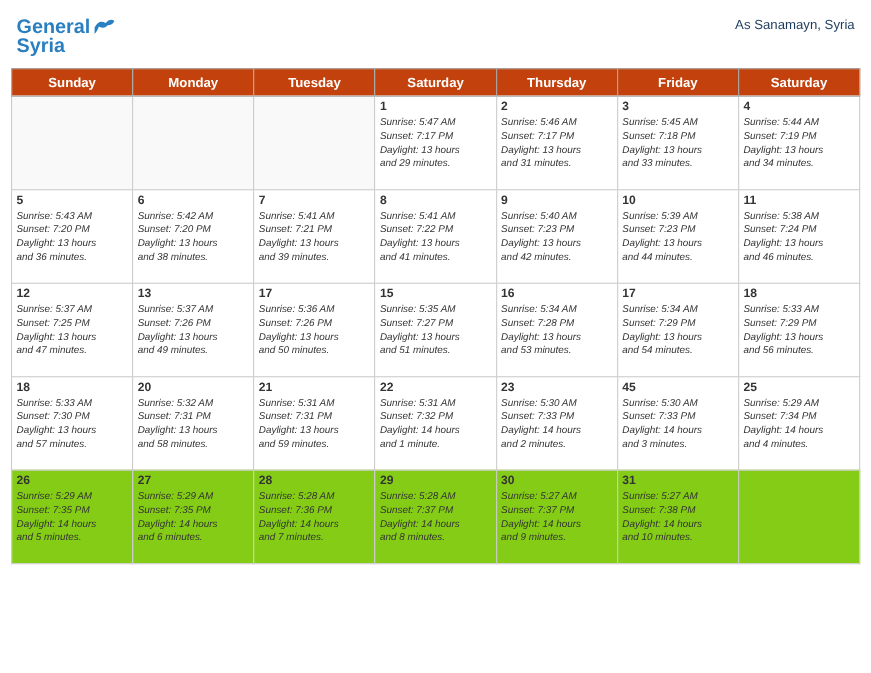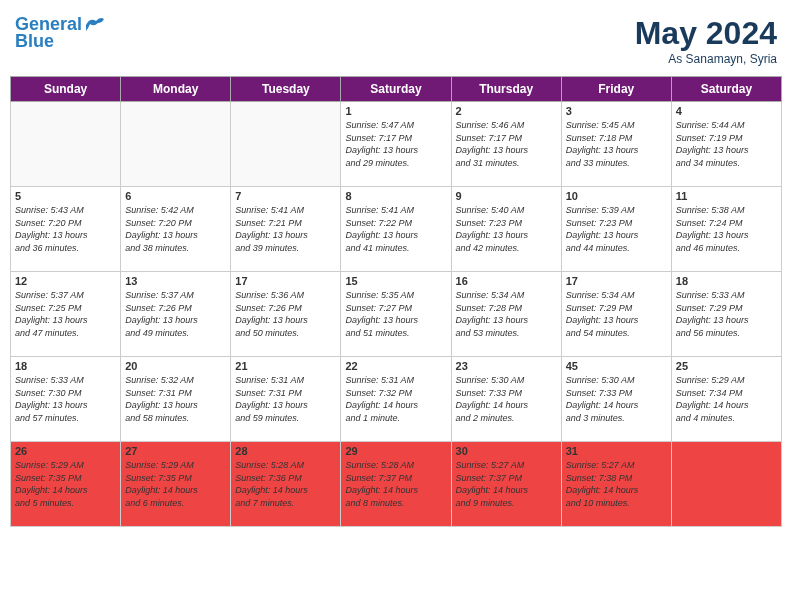--- a/index.html
+++ b/index.html
@@ -41,21 +41,21 @@
     }
     .calendar-subtitle {
       font-size: 12px;
       color: #1a3a5c;
     }
     .calendar {
       width: 100%;
       border-collapse: collapse;
     }
     .calendar th {
-      background-color: #701a75;
+      background-color: #c2410c;
       color: #fff;
       font-size: 12px;
       font-weight: bold;
       text-align: center;
       padding: 5px 3px;
       border: 1px solid #aaa;
     }
     .calendar td {
       width: calc(100% / 7);
       vertical-align: top;
@@ -63,21 +63,21 @@
       padding: 3px 4px;
       font-size: 9.5px;
       color: #333;
       height: 85px;
       background: #fff;
     }
     .calendar td.empty {
       background: #f9f9f9;
     }
     .calendar td.last-row {
-      background: #ef4444;
+      background: #84cc16;
     }
     .day-num {
       font-size: 11px;
       font-weight: bold;
       color: #333;
       display: block;
       margin-bottom: 2px;
     }
     .day-info {
       line-height: 1.4;
@@ -93,24 +93,23 @@
   <div class="logo">
     <div style="display:flex; align-items:center;">
       <span class="logo-text">
         <span>General</span>
       </span>
 
       <svg width="22" height="18" viewBox="0 0 22 18" style="margin-left:2px; margin-top:-2px;">
         <path d="M2,10 Q6,2 12,6 Q16,1 20,4 Q18,8 14,8 Q10,12 6,9 Q4,14 2,16 Z" fill="#2a7fc1"></path>
       </svg>
     </div>
-    <span class="logo-text" style="font-size:18px; color:#2a7fc1; margin-top:-3px;">Blue</span>
+    <span class="logo-text" style="font-size:18px; color:#2a7fc1; margin-top:-3px;">Syria</span>
   </div>
   <div class="title-block">
-    <div class="calendar-title">May 2024</div>
     <div class="calendar-subtitle">As Sanamayn, Syria</div>
   </div>
 </div>
 
 <table class="calendar">
   <thead>
     <tr id="weekday-headers">
         <th>Sunday</th>
         <th>Monday</th>
         <th>Tuesday</th>

